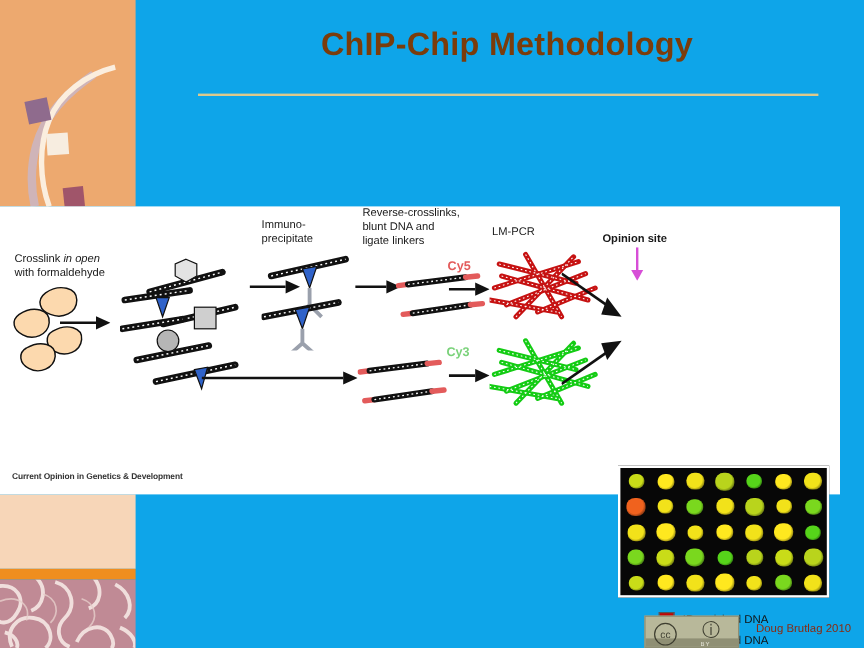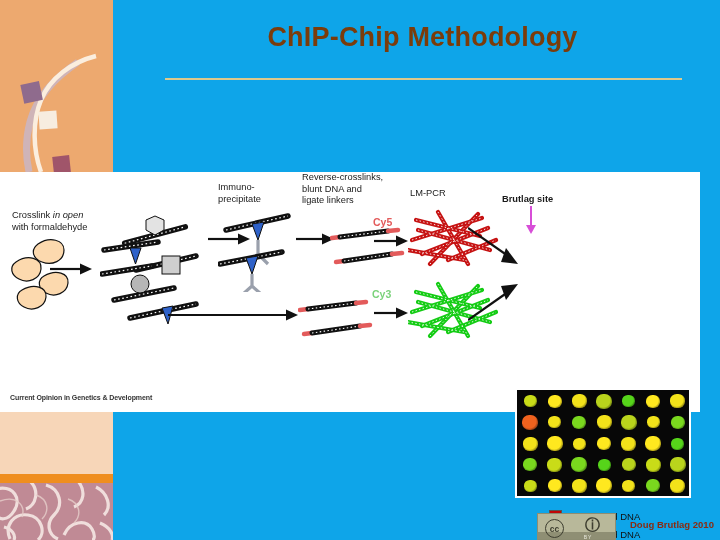--- a/index.html
+++ b/index.html
@@ -66,25 +66,25 @@
   .cc-badge{
     position:absolute;left:537px;top:513px;width:79px;height:27px;
     background:#b8b89a;border:1px solid #8d8d72;
     box-sizing:border-box;
   }
   .cc-badge .cc-bar{position:absolute;left:0;bottom:0;width:100%;height:7px;background:#8f8f74;}
   .cc-badge .by-txt{position:absolute;left:0;bottom:-1px;width:100%;text-align:center;font-size:5px;color:#e8e8dc;letter-spacing:1px;}
   .cc-circle{
     position:absolute;border-radius:50%;border:1.6px solid #3e3e30;
     display:flex;align-items:center;justify-content:center;
-    font-size:8.5px;font-weight:bold;color:#3e3e30;text-align:right;
+    font-size:8.5px;font-weight:normal;color:#3e3e30;text-align:right;
   }
   .credit{
     position:absolute;left:630px;top:519px;
-    font-size:9.5px;font-weight:bold;color:#8a2b10;white-space:nowrap;
+    font-size:9.5px;font-weight:normal;color:#8a2b10;white-space:nowrap;
     transform:translateX(-0px);
   }
 </style>
 </head>
 <body>
 
 <div id="slide">
 
   <div class="band-top"></div>
   <div class="deco">
@@ -124,21 +124,21 @@
 
   <div class="figure">
 
     <div class="step-label" style="left:12px;top:38px;width:105px;">Crosslink <i>in open</i><br>with formaldehyde</div>
     <div class="step-label" style="left:218px;top:10px;width:68px;">Immuno-
 precipitate</div>
     <div class="step-label" style="left:302px;top:0px;width:105px;">Reverse-crosslinks,
 blunt DNA and
 ligate linkers</div>
     <div class="step-label" style="left:410px;top:16px;width:60px;">LM-PCR</div>
-    <div class="step-label bold-lab" style="left:502px;top:22px;width:90px;font-weight:bold;">Brutlag site</div>
+    <div class="step-label bold-lab" style="left:502px;top:22px;width:90px;font-weight:bold;">Opinion site</div>
 
     <svg class="arrow" style="left:8px;top:60px;" width="110" height="85" viewBox="0 0 110 85">
       <g fill="#fcd9ae" stroke="#111" stroke-width="1.2">
         <path d="M30,12 C42,4 56,8 56,18 C56,29 44,34 34,30 C25,27 22,18 30,12 Z"></path>
         <path d="M8,30 C20,22 34,26 33,37 C32,47 20,52 11,47 C3,43 1,35 8,30 Z"></path>
         <path d="M36,44 C48,37 61,41 60,51 C59,61 47,66 38,61 C30,57 29,48 36,44 Z"></path>
         <path d="M14,58 C26,51 39,55 38,65 C37,75 25,80 16,75 C8,71 7,62 14,58 Z"></path>
       </g>
     </svg>
     <svg class="arrow" style="left:50px;top:90px;" width="42" height="14" viewBox="0 0 42 14">

